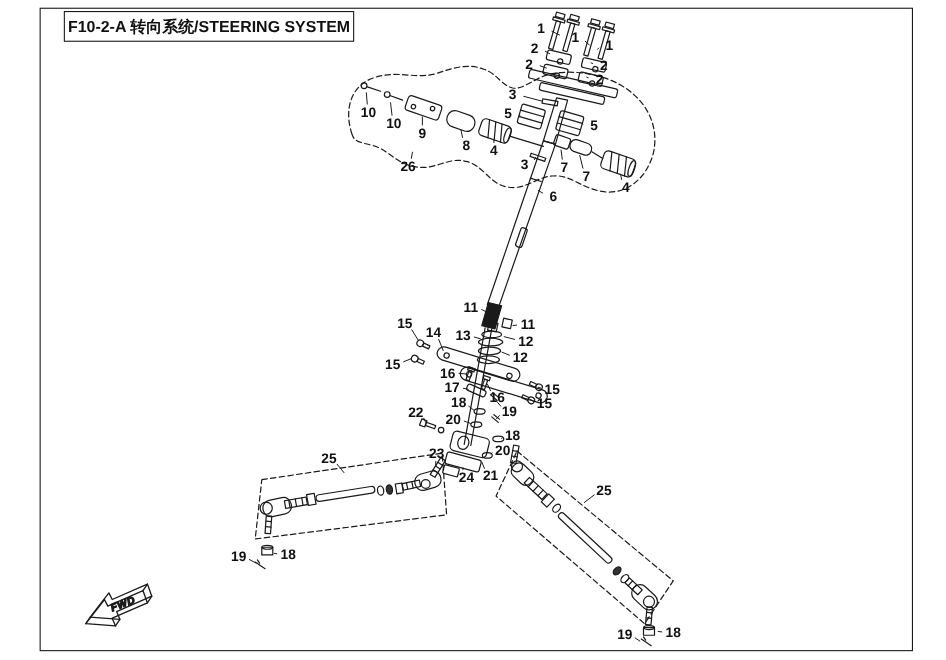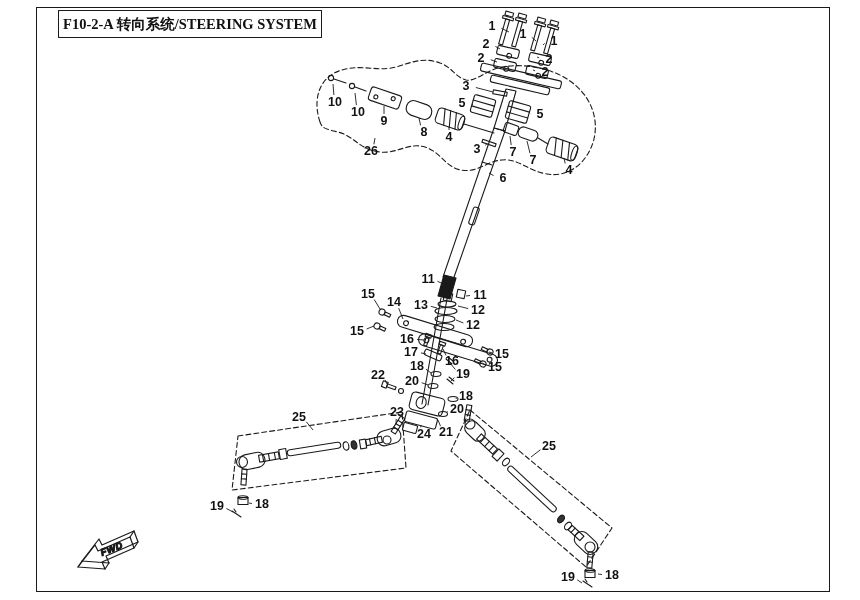--- a/index.html
+++ b/index.html
@@ -3,21 +3,21 @@
 <meta charset="utf-8">
 <style>
   html,body{margin:0;padding:0;background:#ffffff;}
   .page{position:relative;width:860px;height:600px;background:#ffffff;overflow:hidden;
         font-family:"Liberation Sans",sans-serif;}
   .outer-border{position:absolute;left:36px;top:7px;width:792px;height:583px;
         border:1.6px solid #1a1a1a;}
   .title-box{position:absolute;left:58px;top:10px;width:262px;height:26px;
         border:1.8px solid #1a1a1a;background:#ffffff;display:flex;align-items:center;
         justify-content:center;}
-  .title-box span{font-size:14.5px;font-weight:700;color:#111;white-space:nowrap;letter-spacing:0px;font-family:Liberation Serif, serif;}
+  .title-box span{font-size:14.5px;font-weight:700;color:#111;white-space:nowrap;letter-spacing:0px;}
   svg{position:absolute;left:0;top:0;}
   #callouts text{font-family:"Liberation Sans",sans-serif;font-size:12.5px;font-weight:700;fill:#111;stroke:none;}
   .fwd-text{font-family:"Liberation Sans",sans-serif;font-size:9.5px;font-weight:700;font-style:italic;fill:#1a1a1a;letter-spacing:.5px;}
 </style>
 </head>
 <body>
 
 <div class="page">
   <div class="outer-border"></div>
 

